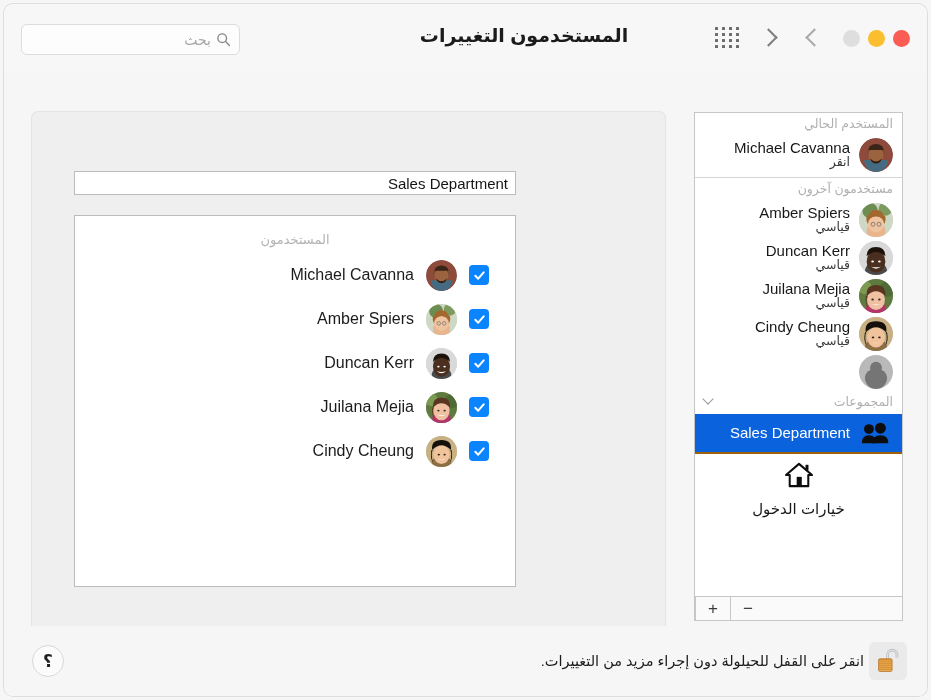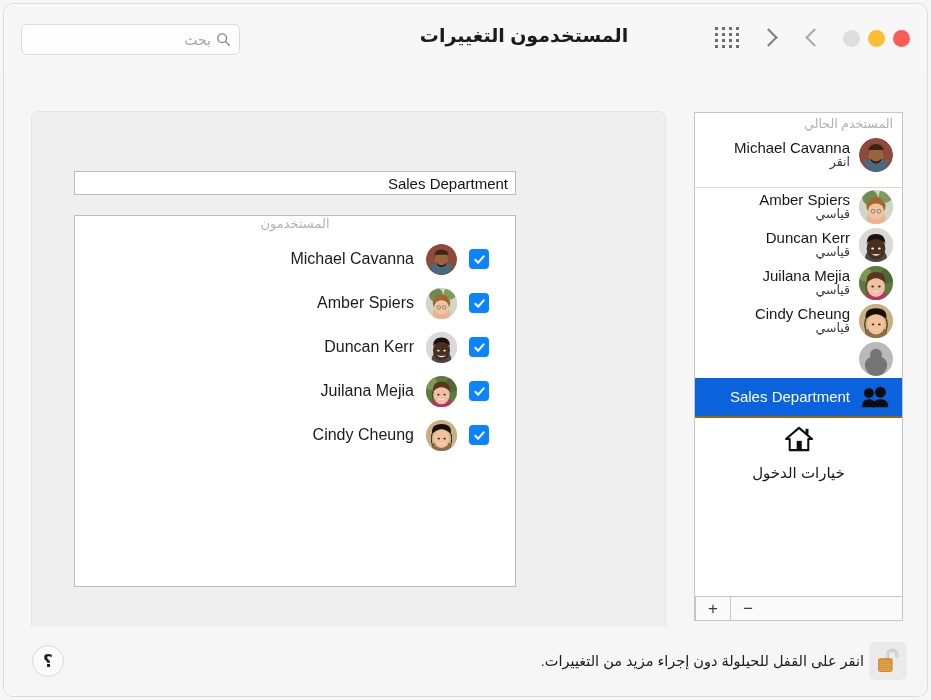--- a/index.html
+++ b/index.html
@@ -183,21 +183,21 @@
     content: "";
     position: absolute;
     left: 1px; top: 0px;
     width: 7px; height: 7px;
     border-bottom: 1.6px solid #9a9a9a;
     border-left: 1.6px solid #9a9a9a;
     transform: rotate(-45deg);
   }
   #current-user-block {
     border-bottom: 1px solid #d6d6d6;
-    padding-bottom: 13px;
+    padding-bottom: 3px;
   }
   .sb-row {
     display: flex;
     flex-direction: row;
     align-items: center;
     gap: 9px;
     padding: 4px 9px 4px 9px;
     height: 38px;
     box-sizing: border-box;
   }
@@ -326,21 +326,21 @@
     height: 372px;
     background: #ffffff;
     border: 1px solid #bcbcbc;
     box-sizing: border-box;
     overflow: hidden;
   }
   #members-header {
     text-align: center;
     font-size: 13px;
     color: #b3b3b3;
-    padding: 0 0 6px 0;
+    padding: 16px 0 6px 0;
   }
   .member-row {
     display: flex;
     flex-direction: row;
     align-items: center;
     gap: 12px;
     padding: 0 26px 0 18px;
     height: 44px;
   }
   .member-check {
@@ -603,20 +603,21 @@
               <path d="M13 24 q7 7 14 0 q-2 6 -7 6 q-5 0 -7 -6z" fill="#2f1d12"></path>
             </svg>
           </div>
           <div class="sb-text">
             <div class="sb-name">Michael Cavanna</div>
             <div class="sb-role">انقر</div>
           </div>
         </div>
       </div>
 
+      <div class="sb-section-head">مستخدمون آخرون</div>
 
       <div class="sb-row">
         <div class="sb-avatar">
           <svg viewBox="0 0 40 40" width="34" height="34">
             <rect width="40" height="40" fill="#cfd8c4"></rect>
             <circle cx="13" cy="9" r="9" fill="#6d8c52"></circle>
             <circle cx="31" cy="7" r="8" fill="#7f9a5e"></circle>
             <ellipse cx="20" cy="34" rx="11" ry="13" fill="#e8b58f"></ellipse>
             <path d="M9 16 q11 -10 22 0 q2 12 -11 13 q-13 -1 -11 -13z" fill="#a4682e"></path>
             <circle cx="20" cy="25" r="9.5" fill="#f0c4a0"></circle>
@@ -693,20 +694,24 @@
       <div class="sb-row">
         <div class="sb-avatar">
           <svg viewBox="0 0 40 40" width="34" height="34">
             <circle cx="20" cy="20" r="20" fill="#b9b9b9"></circle>
             <circle cx="20" cy="15" r="7" fill="#757575"></circle>
             <path d="M20 40 a13 13 0 0 1 -13 -13 a13 11 0 0 1 26 0 a13 13 0 0 1 -13 13z" fill="#757575"></path>
           </svg>
         </div>
       </div>
 
+      <div class="sb-section-head with-chevron">
+        <span class="sb-chevron"></span>
+        <span>المجموعات</span>
+      </div>
 
       <div class="sb-row group-row selected">
         <div class="sb-icon-badge">
           <svg viewBox="0 0 34 28" width="30" height="25">
             <circle cx="22" cy="8" r="6.2" fill="#0d0d0d"></circle>
             <path d="M22 16 q9 0 9 9 h-18 q0 -9 9 -9z" fill="#0d0d0d"></path>
             <circle cx="9" cy="9" r="5.6" fill="#0d0d0d"></circle>
             <path d="M9 16 q8 0 8 9 h-16 q0 -9 8 -9z" fill="#0d0d0d"></path>
           </svg>
         </div>

